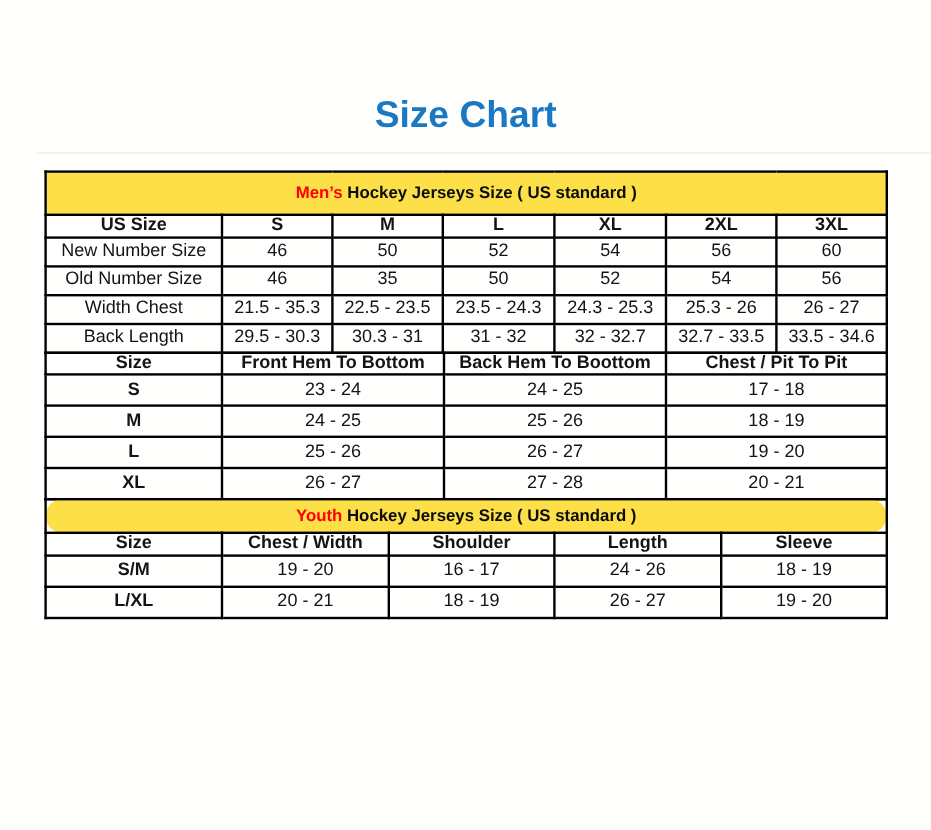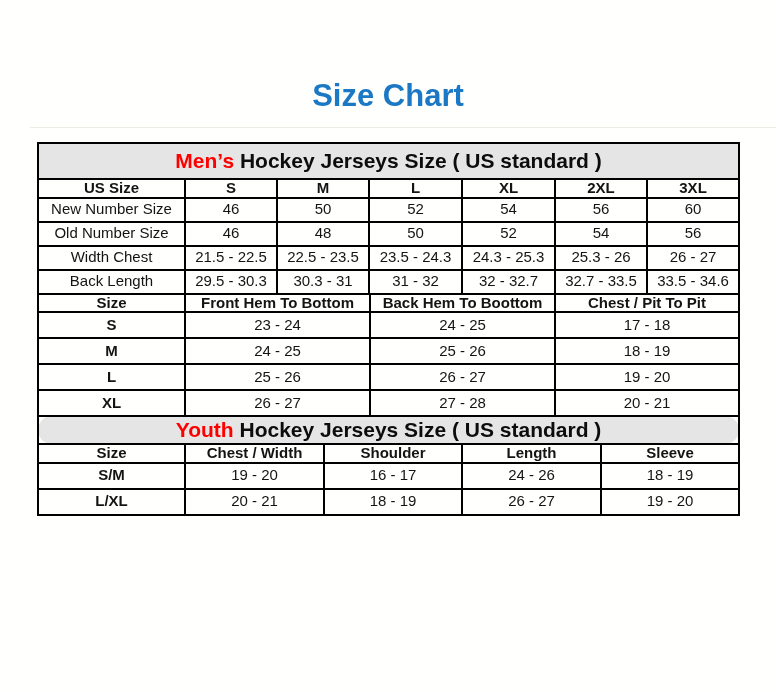--- a/index.html
+++ b/index.html
@@ -39,23 +39,23 @@
     text-align: center;
     vertical-align: middle;
     padding: 0;
     font-size: 15px;
     font-weight: normal;
     line-height: 1.1;
     overflow: hidden;
     white-space: nowrap;
   }
   tr.band td {
-    background: #e5e5e5;
+    background: #fde047;
     height: 36px;
-    font-size: 21px;
+    font-size: 14px;
     font-weight: bold;
     color: #0c0c0c;
     margin-top: 33px;
   }
   tr.band.band-small td { height: 28px; border-radius: 14px; }
   .accent { color: #ff0000; }
   tr.cols th { font-weight: bold; height: 15px; }
   td.rl { height: 24px; text-align: center; }
   td.bold { font-weight: bold; }
   .w-row td { height: 26px; }
@@ -103,29 +103,29 @@
     <td class="rl">46</td>
     <td class="rl">50</td>
     <td class="rl">52</td>
     <td class="rl">54</td>
     <td class="rl">56</td>
     <td class="rl">60</td>
   </tr>
   <tr>
     <td class="rl">Old Number Size</td>
     <td class="rl">46</td>
-    <td class="rl">48</td>
+    <td class="rl">35</td>
     <td class="rl">50</td>
     <td class="rl">52</td>
     <td class="rl">54</td>
     <td class="rl">56</td>
   </tr>
   <tr>
     <td class="rl">Width Chest</td>
-    <td class="rl">21.5 - 22.5</td>
+    <td class="rl">21.5 - 35.3</td>
     <td class="rl">22.5 - 23.5</td>
     <td class="rl">23.5 - 24.3</td>
     <td class="rl">24.3 - 25.3</td>
     <td class="rl">25.3 - 26</td>
     <td class="rl">26 - 27</td>
   </tr>
   <tr>
     <td class="rl">Back Length</td>
     <td class="rl">29.5 - 30.3</td>
     <td class="rl">30.3 - 31</td>

